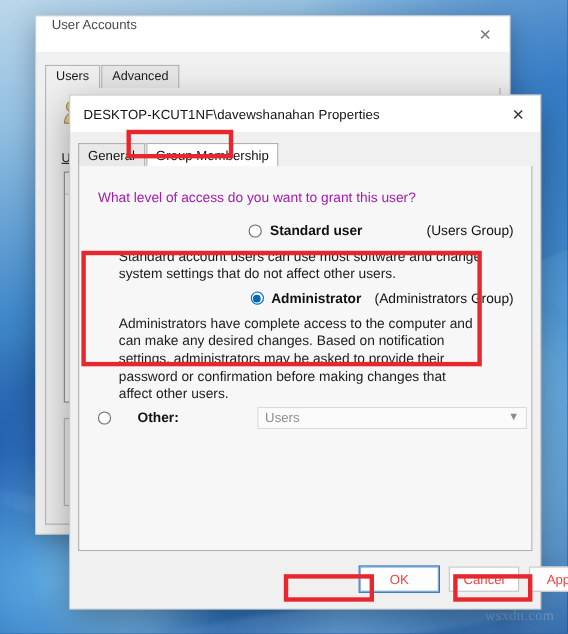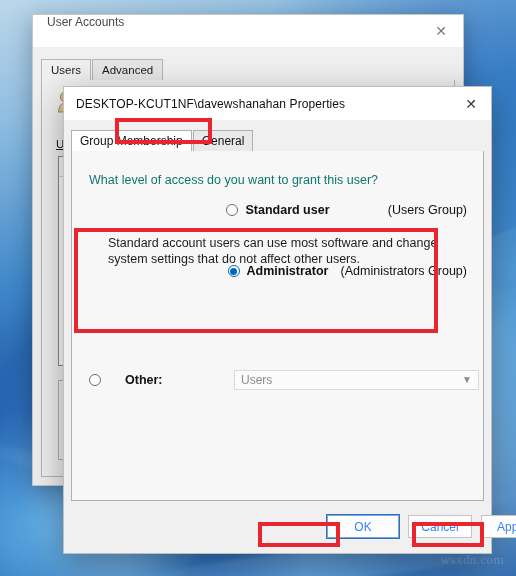--- a/index.html
+++ b/index.html
@@ -324,21 +324,21 @@
     background: #f7f7f7;
     border: 1px solid #b0b0b0;
     border-top: none;
     box-sizing: border-box;
   }
   #question {
     position: absolute;
     left: 17px;
     top: 22px;
     font-size: 12.5px;
-    color: #0f766e;
+    color: #a21caf;
   }
 
   .radio-row {
     position: absolute;
     left: 17px;
     right: 16px;
   }
   .radio-line {
     display: flex;
     align-items: center;
@@ -377,21 +377,21 @@
   }
   .group-label {
     position: absolute;
     right: 0;
     top: 0;
     font-size: 12.5px;
     color: #111;
   }
   .radio-desc {
     margin-left: 19px;
-    margin-top: 18px;
+    margin-top: 8px;
     font-size: 12.5px;
     color: #1c1c1c;
     line-height: 16px;
     max-width: 330px;
   }
 
   #standard-row { top: 52px; }
   #admin-row { top: 113px; }
   #other-row { top: 222px; }
 
@@ -435,21 +435,21 @@
     height: 52px;
     background: #f0f0f0;
   }
   .dlg-btn {
     position: absolute;
     top: 14px;
     height: 23px;
     background: #fdfdfd;
     border: 1px solid #c4c4c4;
     font-size: 12px;
-    color: #3b82f6;
+    color: #ef4444;
     display: flex;
     align-items: center;
     justify-content: center;
     box-sizing: border-box;
     cursor: default;
   }
   #btn-ok { left: 263px; width: 72px; border: 1px solid #7aa7d8; outline: 1px solid #2f6fbd; }
   #btn-cancel { left: 344px; width: 64px; }
   #btn-apply { left: 417px; width: 62px; }
 
@@ -528,42 +528,43 @@
 </div>
 
 <div id="props-dialog">
   <div id="props-titlebar">
     <div id="props-title">DESKTOP-KCUT1NF\davewshanahan Properties</div>
     <div id="props-close">✕</div>
   </div>
 
   <div id="props-body">
     <div id="props-tabstrip">
+      <div class="props-tab">General</div>
       <div class="props-tab active">Group Membership</div>
-      <div class="props-tab">General</div>
     </div>
 
     <div id="props-panel">
       <div id="question">What level of access do you want to grant this user?</div>
 
       <div class="radio-row" id="standard-row">
         <div class="radio-line">
           <span class="radio"></span>
           <span class="radio-title">Standard user</span>
           <span class="group-label">(Users Group)</span>
         </div>
         <div class="radio-desc">Standard account users can use most software and change system settings that do not affect other users.</div>
       </div>
 
       <div class="radio-row" id="admin-row">
         <div class="radio-line">
           <span class="radio checked"></span>
           <span class="radio-title">Administrator</span>
           <span class="group-label">(Administrators Group)</span>
         </div>
+        <div class="radio-desc">Administrators have complete access to the computer and can make any desired changes. Based on notification settings, administrators may be asked to provide their password or confirmation before making changes that affect other users.</div>
       </div>
 
       <div class="radio-row" id="other-row">
         <div id="other-line">
           <span class="radio"></span>
           <span id="other-label">Other:</span>
           <div id="other-combo">
             <span>Users</span>
             <span class="chev">▼</span>
           </div>

